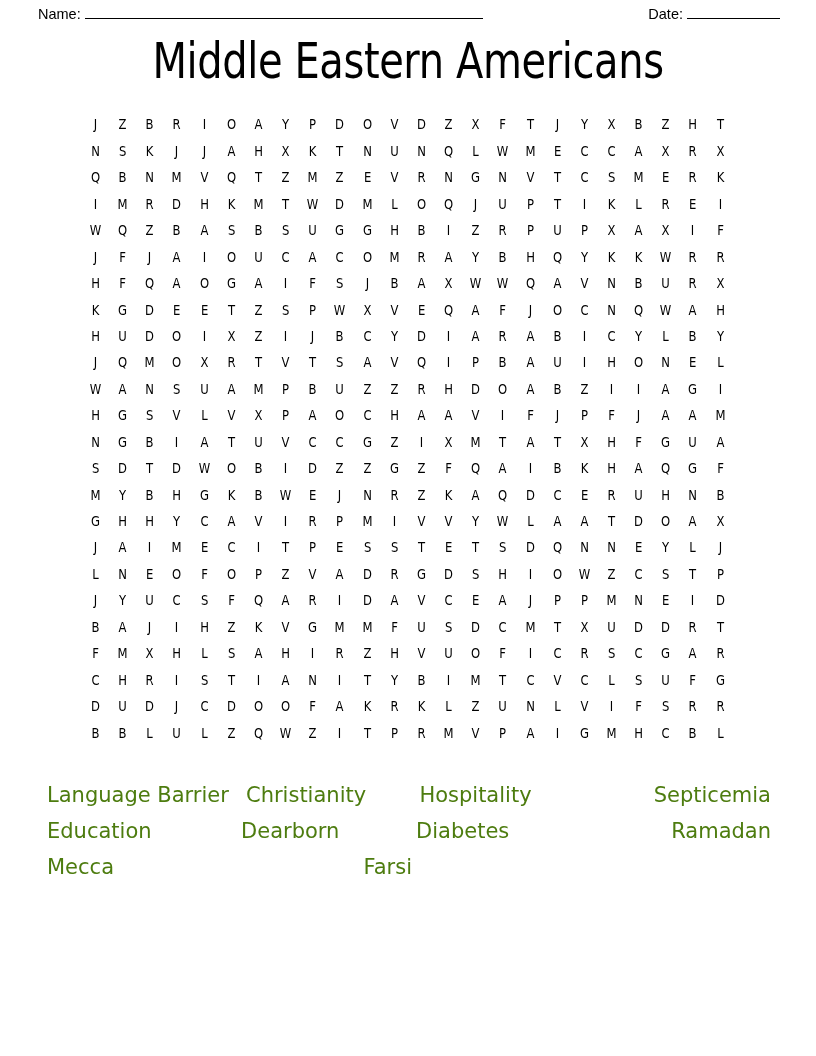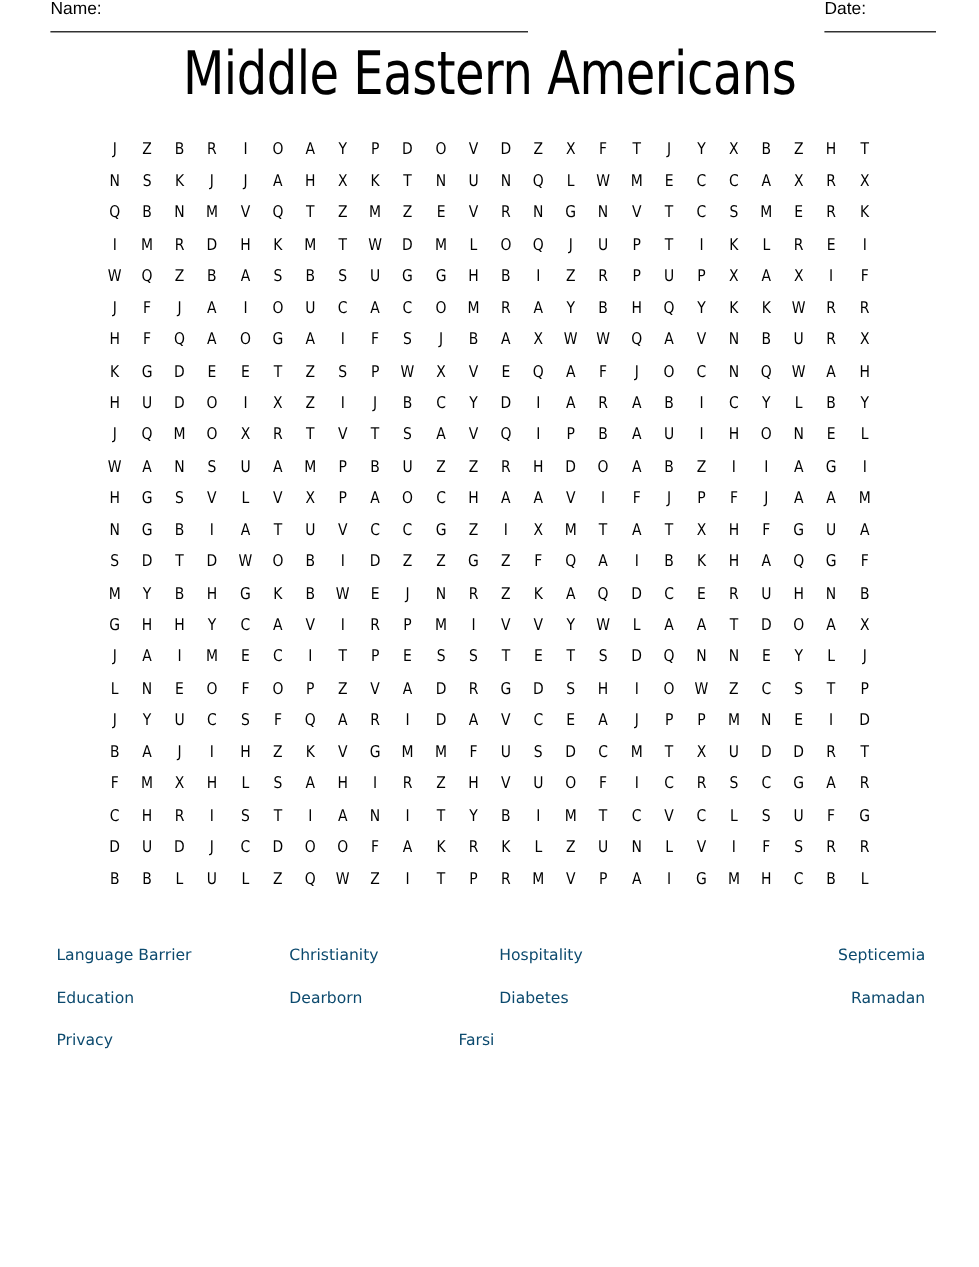--- a/index.html
+++ b/index.html
@@ -26,21 +26,20 @@
     width: 816px;
     height: 28px;
     display: flex;
     align-items: center;
     padding: 0 36px 0 38px;
   }
   .field {
     display: flex;
     align-items: baseline;
     white-space: nowrap;
-    flex-direction: column;
   }
   .field-label {
     font-family: "Liberation Sans", sans-serif;
     font-size: 14.5px;
     line-height: 1;
     color: #000;
   }
   .field-rule {
     display: inline-block;
     border-bottom: 1px solid #000;
@@ -99,24 +98,24 @@
     left: 47px;
     width: 724px;
   }
   .word-row {
     display: flex;
     height: 35.8px;
     align-items: center;
   }
   .word {
     font-family: "DejaVu Sans", sans-serif;
-    font-size: 13px;
+    font-size: 21px;
     font-weight: 400;
     line-height: 1;
-    color: #0c4a6e;
+    color: #4d7c0f;
     white-space: nowrap;
     transform: scaleX(0.84);
     transform-origin: left center;
   }
   .wcol-0 { width: 179px; }
   .wcol-1 { width: 180px; margin-left: 20px; }
   .wcol-2 { width: 180px; }
   .wcol-3 { width: 185px; text-align: right; }
 </style>
 </head>
@@ -770,16 +769,16 @@
       <div class="wcol-2"><span class="word">Hospitality</span></div>
       <div class="wcol-3"><span class="word">Septicemia</span></div>
     </div>
     <div class="word-row">
       <div class="wcol-0"><span class="word">Education</span></div>
       <div class="wcol-1"><span class="word">Dearborn</span></div>
       <div class="wcol-2"><span class="word">Diabetes</span></div>
       <div class="wcol-3"><span class="word">Ramadan</span></div>
     </div>
     <div class="word-row">
-      <div class="wcol-2"><span class="word">Privacy</span></div>
+      <div class="wcol-2"><span class="word">Mecca</span></div>
       <div class="wcol-3"><span class="word">Farsi</span></div>
     </div>
   </div>
 
 </body></html>

